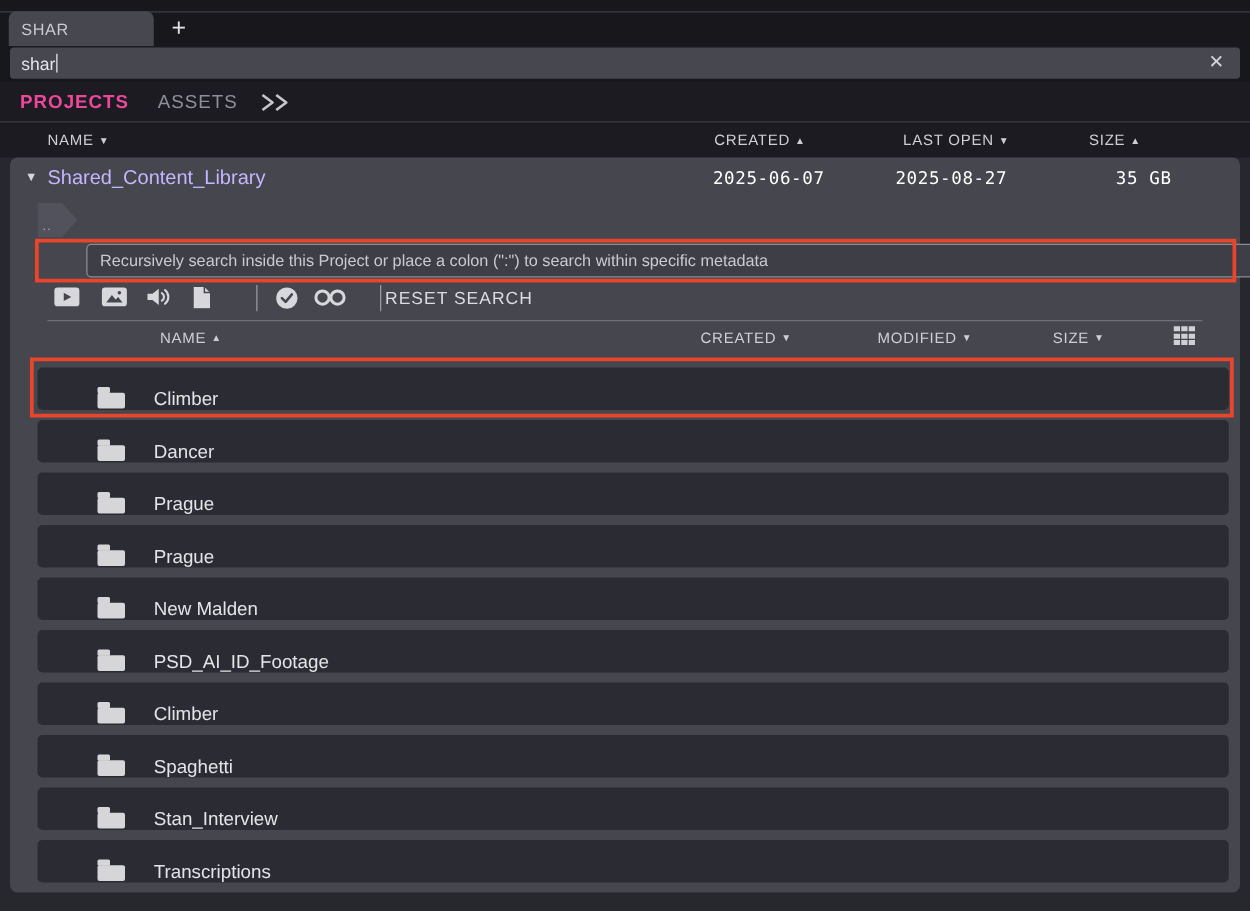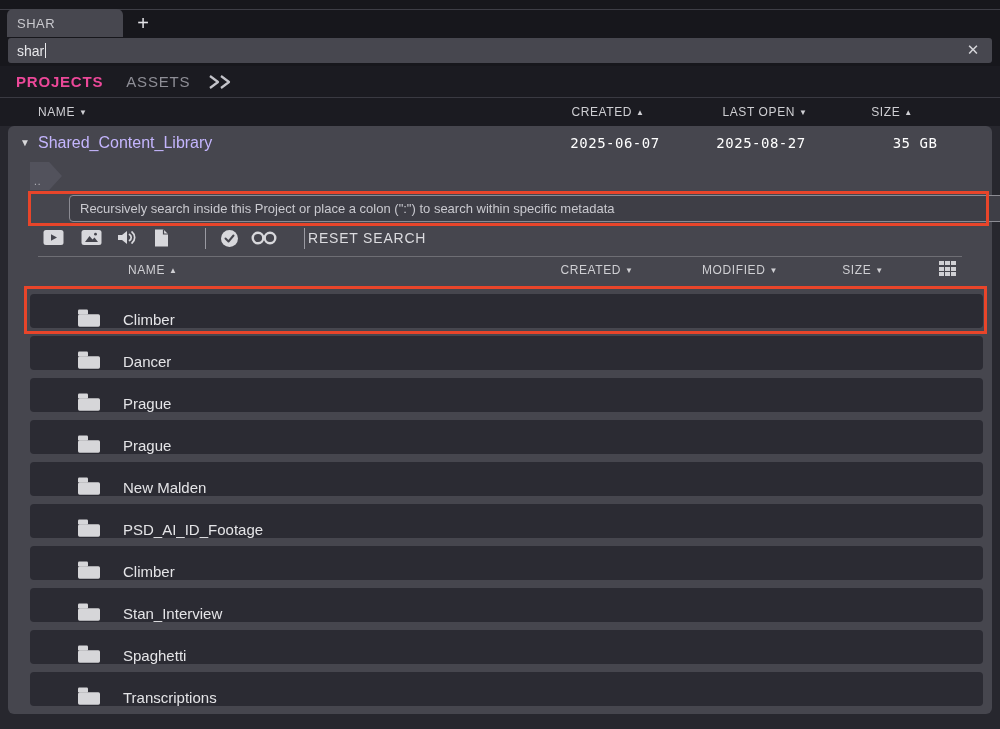--- a/index.html
+++ b/index.html
@@ -293,31 +293,31 @@
     <span class="folder-name">Climber</span>
   </div>
 
   <div class="folder-row">
     <span class="folder-icon">
       <svg width="24" height="20" viewBox="0 0 24 20">
               <rect x="1" y="1.5" width="10" height="5" rx="1.2" fill="#d6d6d9"></rect>
               <rect x="1" y="6.2" width="22" height="12.5" rx="1.6" fill="#d6d6d9"></rect>
             </svg>
     </span>
+    <span class="folder-name">Spaghetti</span>
+  </div>
+
+  <div class="folder-row">
+    <span class="folder-icon">
+      <svg width="24" height="20" viewBox="0 0 24 20">
+              <rect x="1" y="1.5" width="10" height="5" rx="1.2" fill="#d6d6d9"></rect>
+              <rect x="1" y="6.2" width="22" height="12.5" rx="1.6" fill="#d6d6d9"></rect>
+            </svg>
+    </span>
     <span class="folder-name">Stan_Interview</span>
-  </div>
-
-  <div class="folder-row">
-    <span class="folder-icon">
-      <svg width="24" height="20" viewBox="0 0 24 20">
-              <rect x="1" y="1.5" width="10" height="5" rx="1.2" fill="#d6d6d9"></rect>
-              <rect x="1" y="6.2" width="22" height="12.5" rx="1.6" fill="#d6d6d9"></rect>
-            </svg>
-    </span>
-    <span class="folder-name">Spaghetti</span>
   </div>
 
   <div class="folder-row">
     <span class="folder-icon">
       <svg width="24" height="20" viewBox="0 0 24 20">
               <rect x="1" y="1.5" width="10" height="5" rx="1.2" fill="#d6d6d9"></rect>
               <rect x="1" y="6.2" width="22" height="12.5" rx="1.6" fill="#d6d6d9"></rect>
             </svg>
     </span>
     <span class="folder-name">Transcriptions</span>

